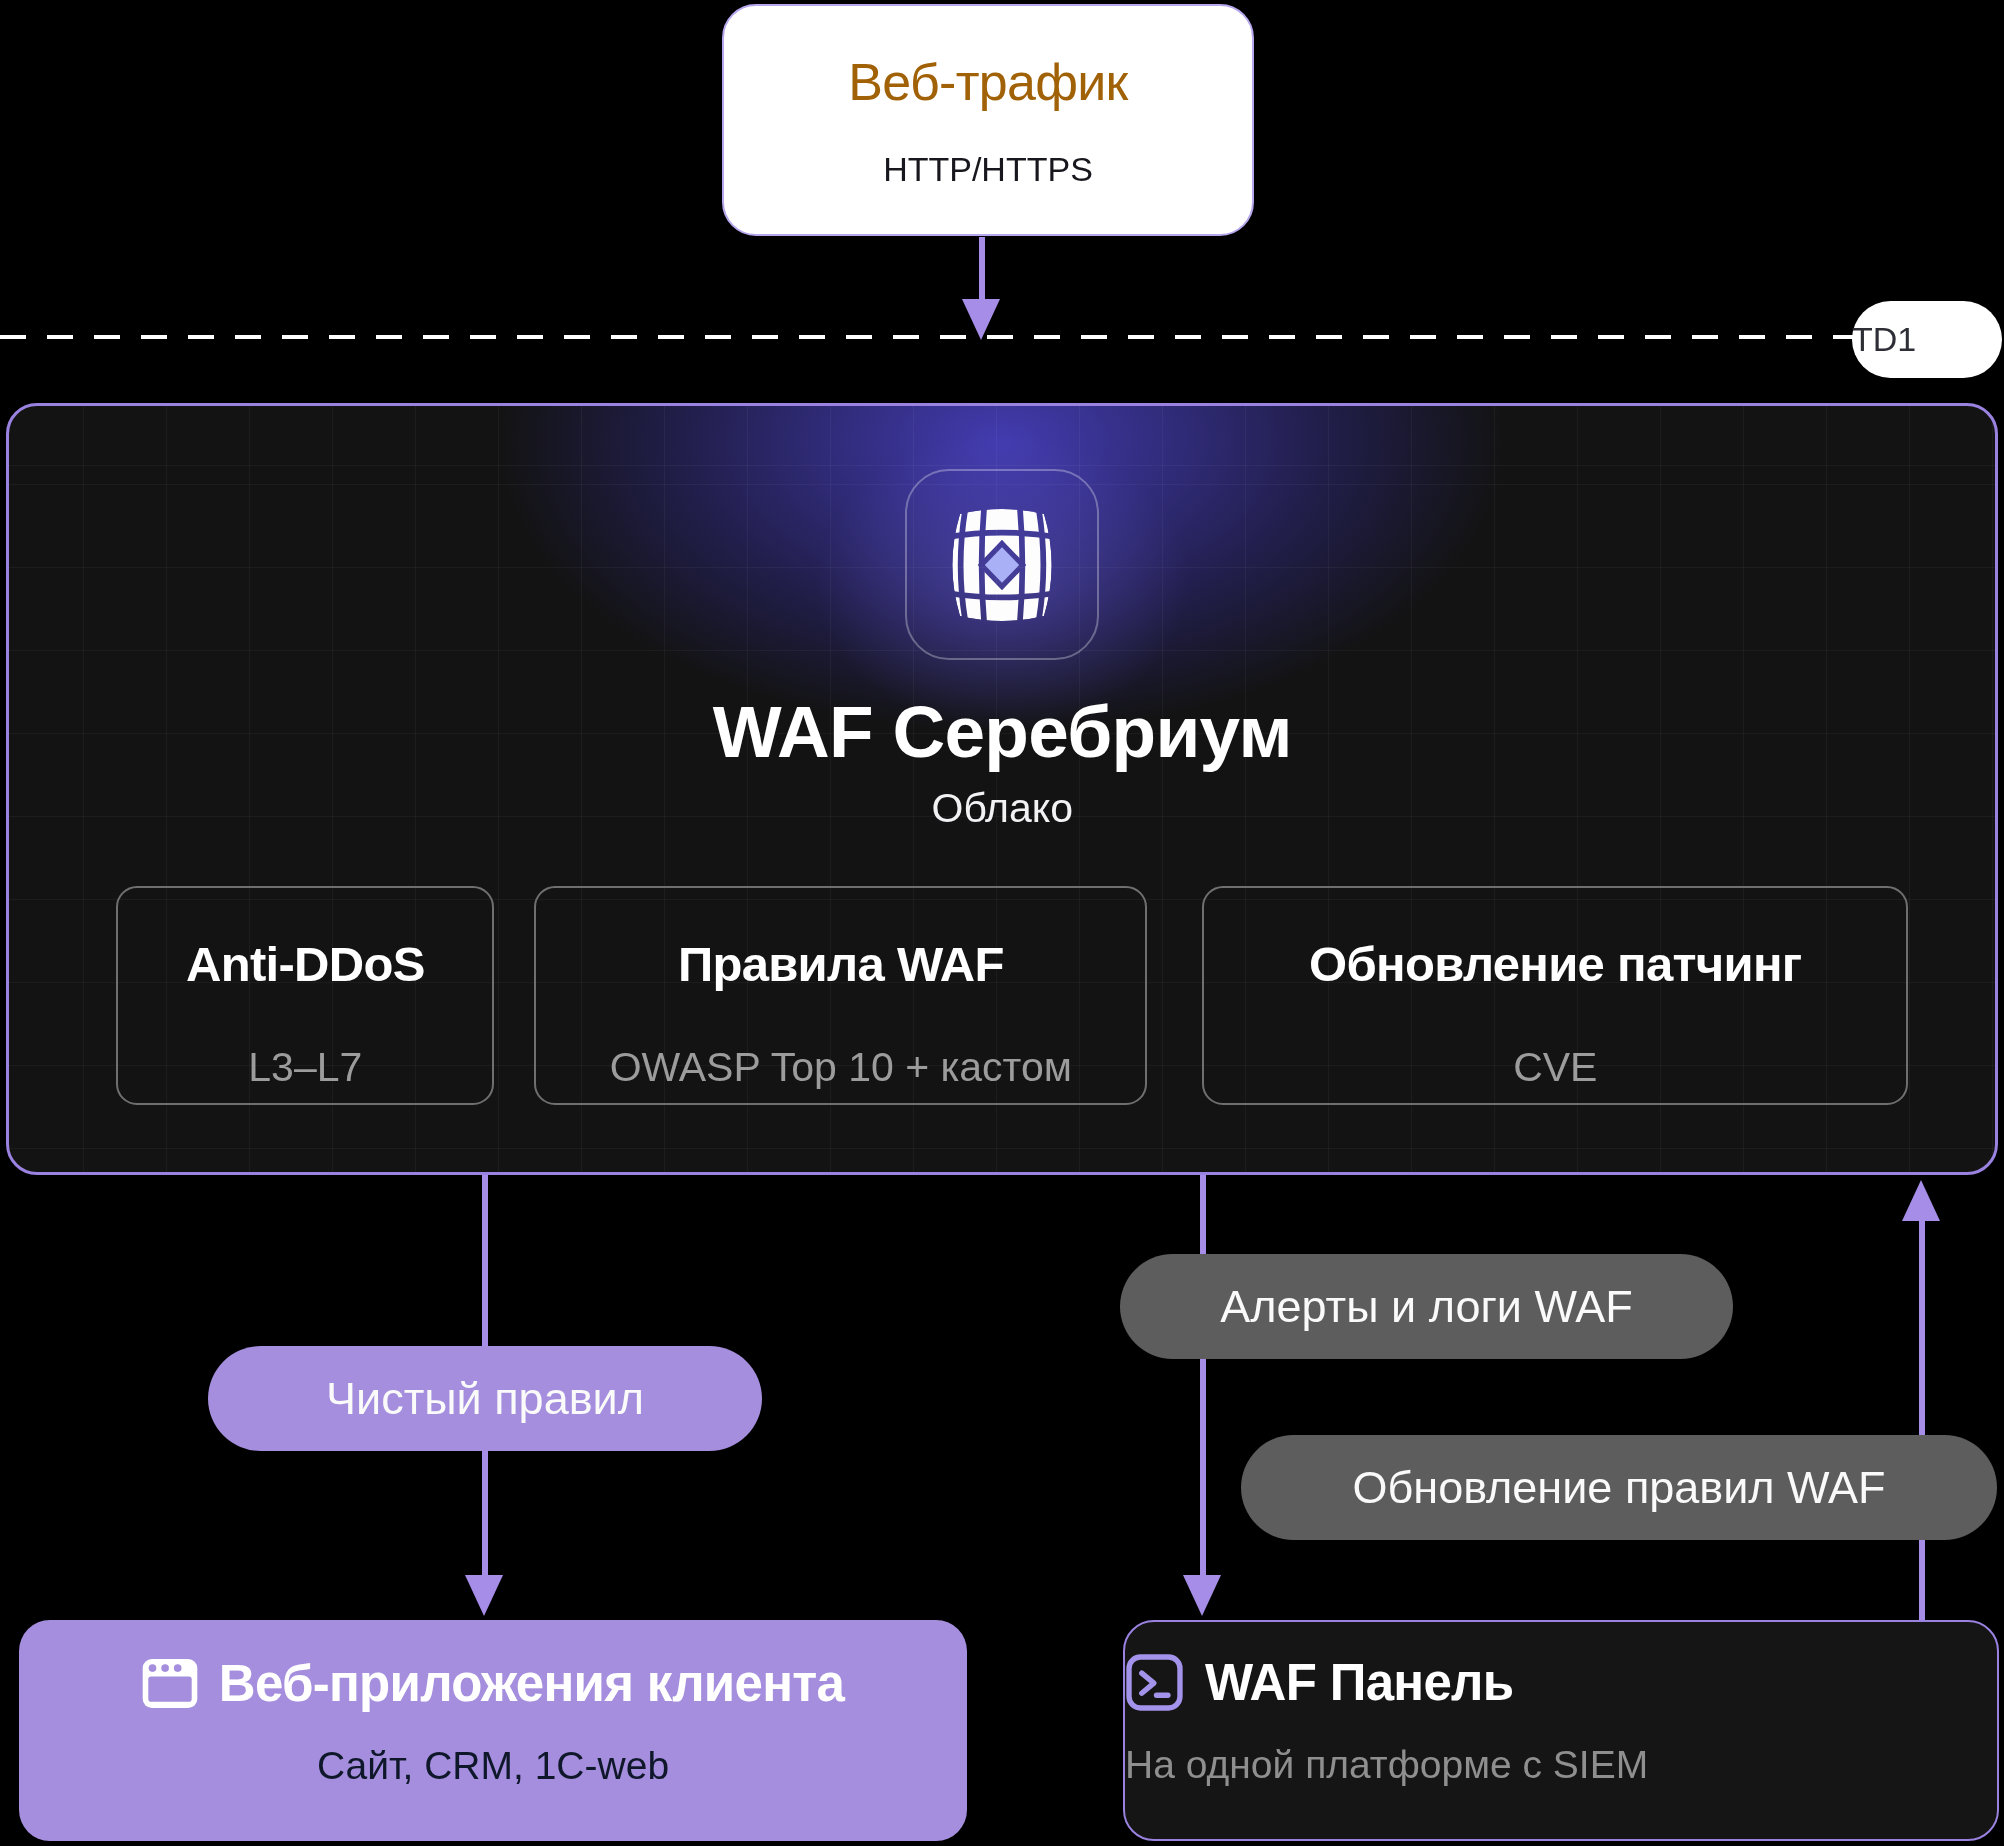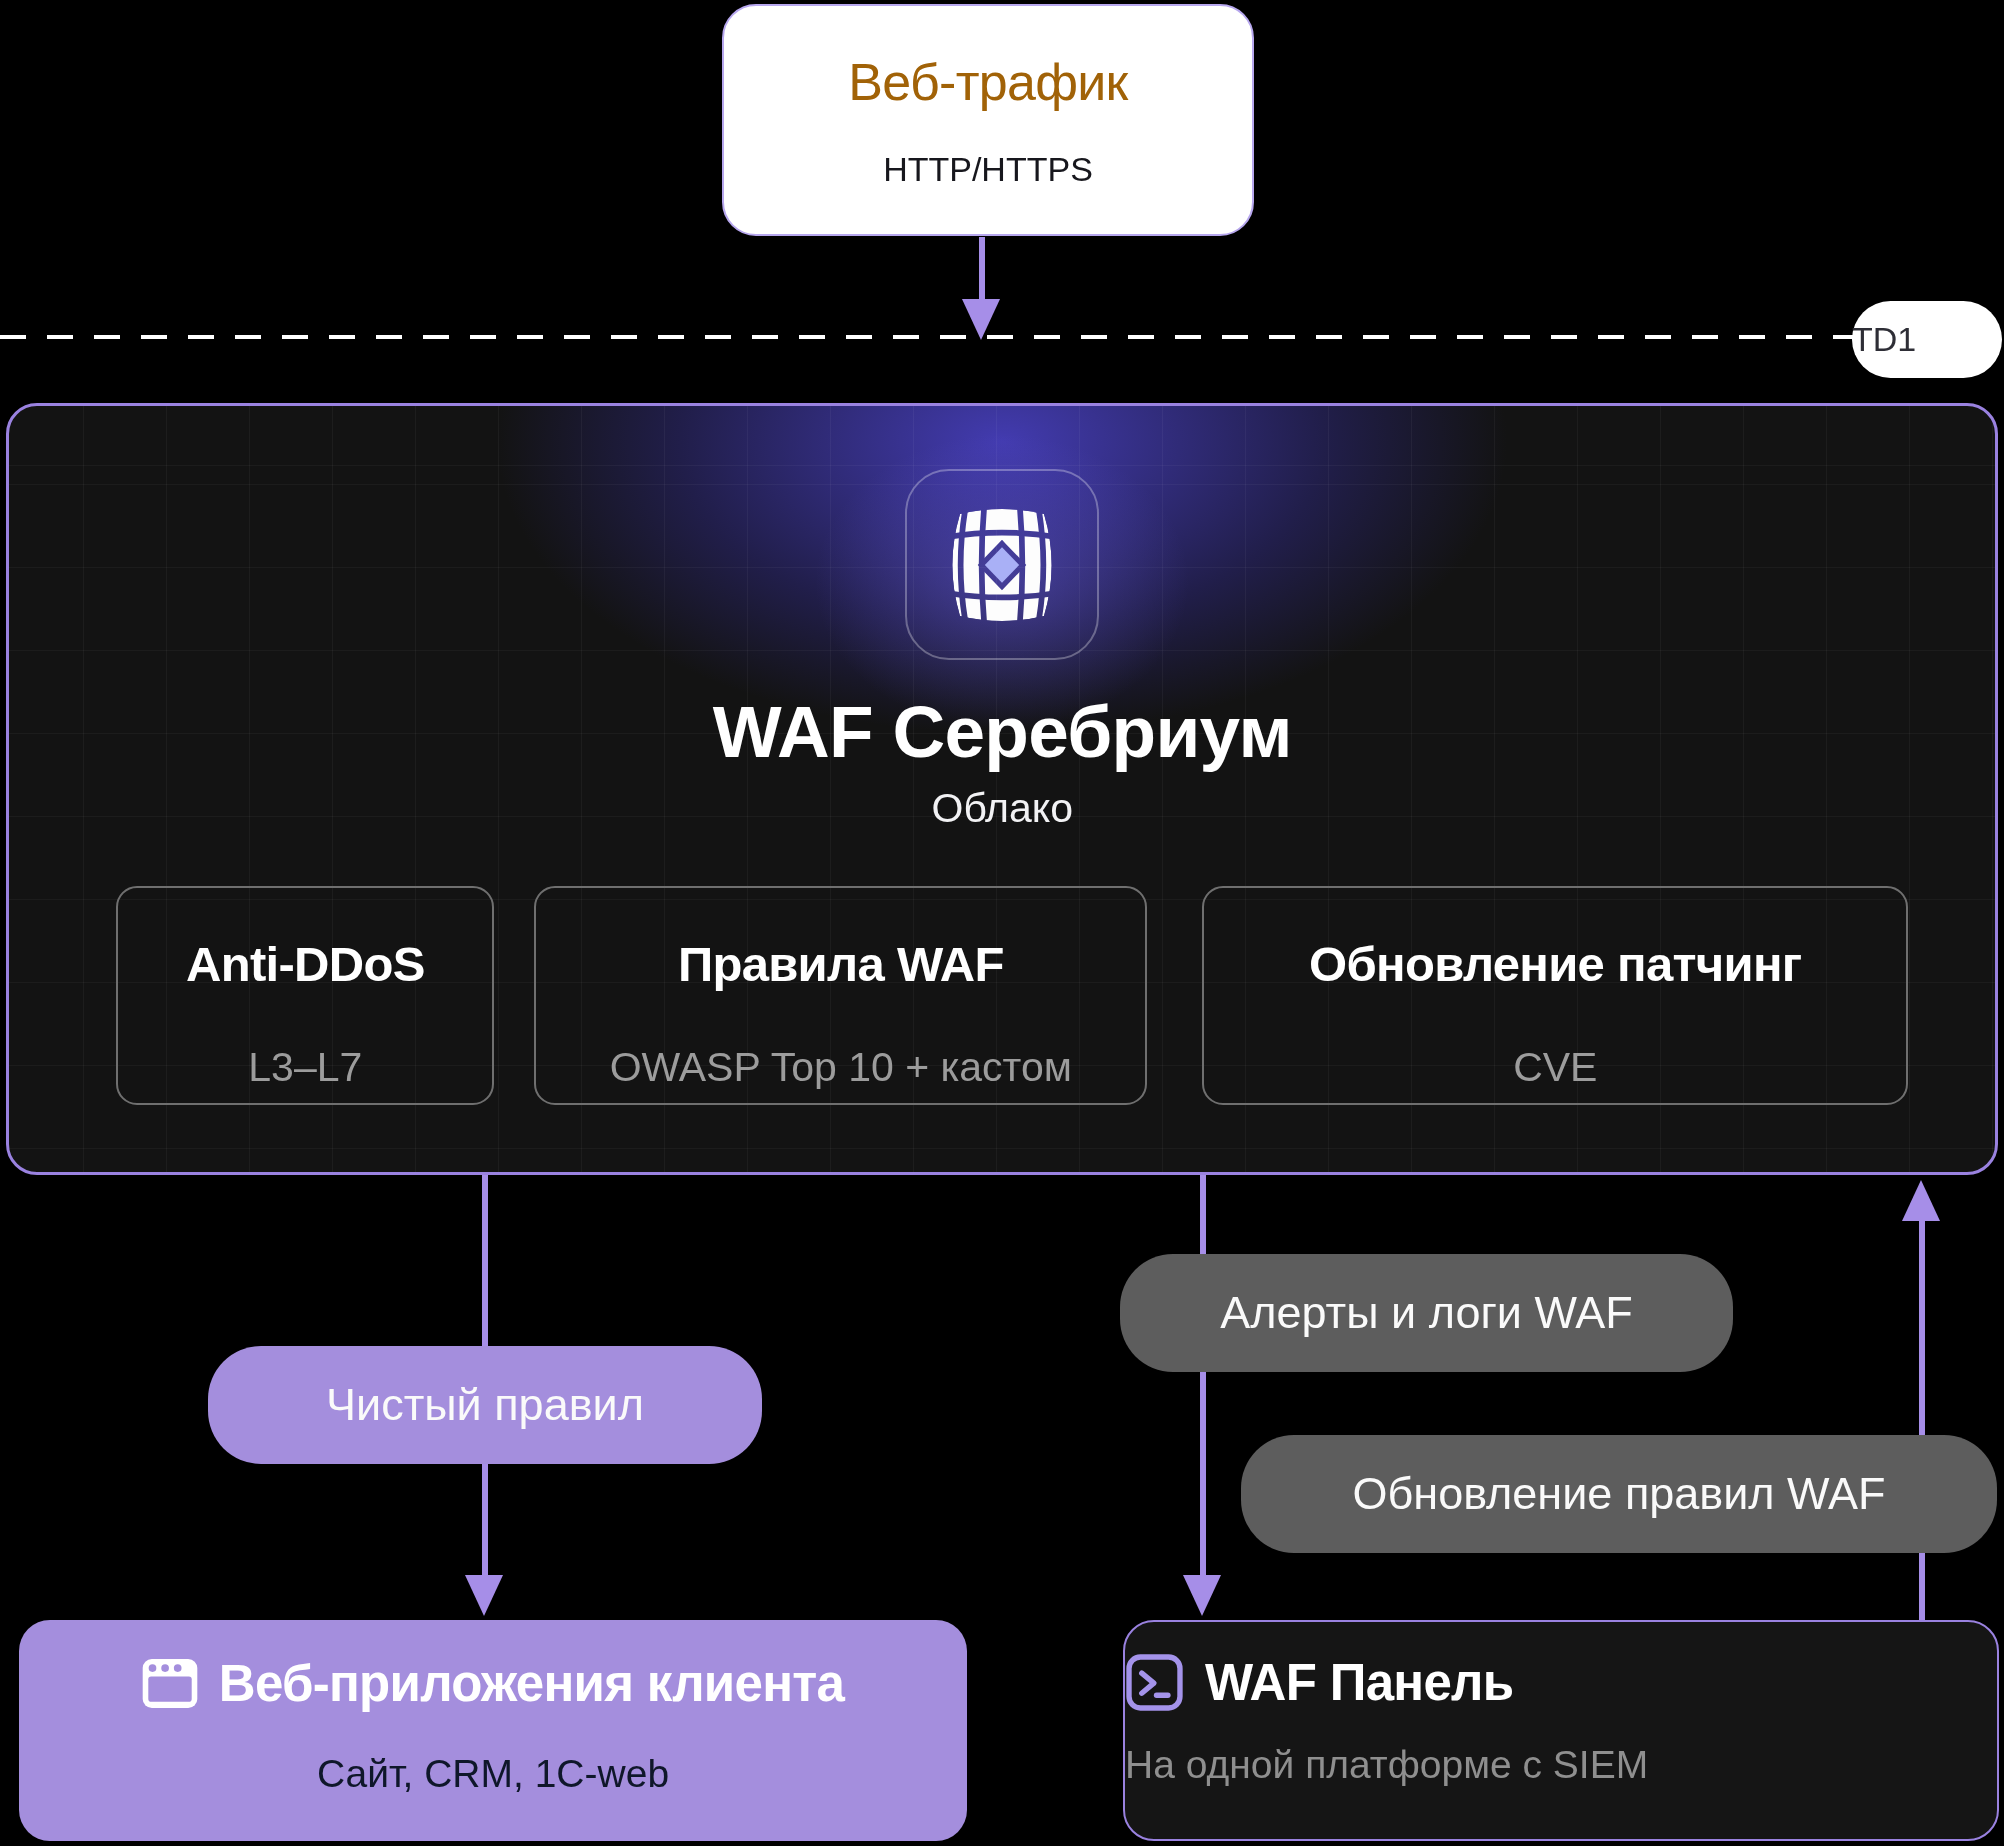--- a/index.html
+++ b/index.html
@@ -86,33 +86,33 @@
     display:flex;flex-direction:column;align-items:center;padding-top:52px;gap:58px;
   }
   #feature-antiddos{left:107px;width:378px;}
   #feature-rules{left:525px;width:613px;}
   #feature-patching{left:1193px;width:706px;}
   .feature-title{font-size:49px;font-weight:700;color:#fff;line-height:1;letter-spacing:-0.7px;}
   .feature-subtitle{font-size:41px;color:var(--sub-subtitle);line-height:1;}
 
   
   .pill{
-    position:absolute;height:118px;border-radius:53px;z-index:2;
+    position:absolute;height:105px;border-radius:53px;z-index:2;
     display:flex;align-items:center;justify-content:center;
     font-size:45px;color:#fafafa;
   }
   #pill-clean{left:208px;top:1346px;width:554px;background:var(--purple-fill);}
   #pill-alerts{left:1120px;top:1254px;width:613px;background:var(--gray-pill);}
   #pill-update{left:1241px;top:1435px;width:756px;background:var(--gray-pill);}
 
   
   .client-box{
     position:absolute;left:19px;top:1620px;width:948px;height:221px;
     background:var(--purple-fill);border-radius:31px;
-    display:flex;flex-direction:column;align-items:center;padding-top:34px;gap:39px;
+    display:flex;flex-direction:column;align-items:center;padding-top:34px;gap:31px;
     z-index:2;
   }
   .panel-box{
     position:absolute;left:1123px;top:1620px;width:876px;height:221px;
     background:#151515;border:2.8px solid var(--purple-border);border-radius:31px;
     display:flex;flex-direction:column;padding-top:31px;gap:31px;
     z-index:2;
   }
   .node-title-row{display:flex;align-items:center;gap:21px;}
   .node-title{font-size:51px;font-weight:700;color:#fff;letter-spacing:-0.7px;}

